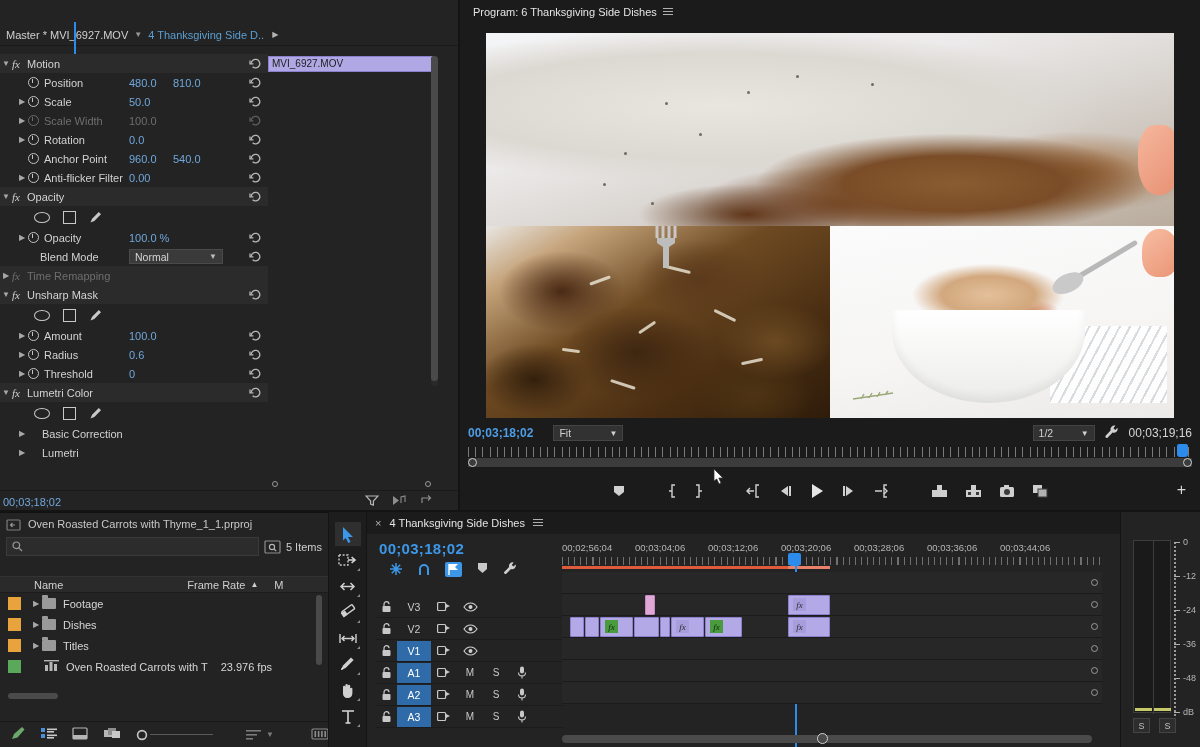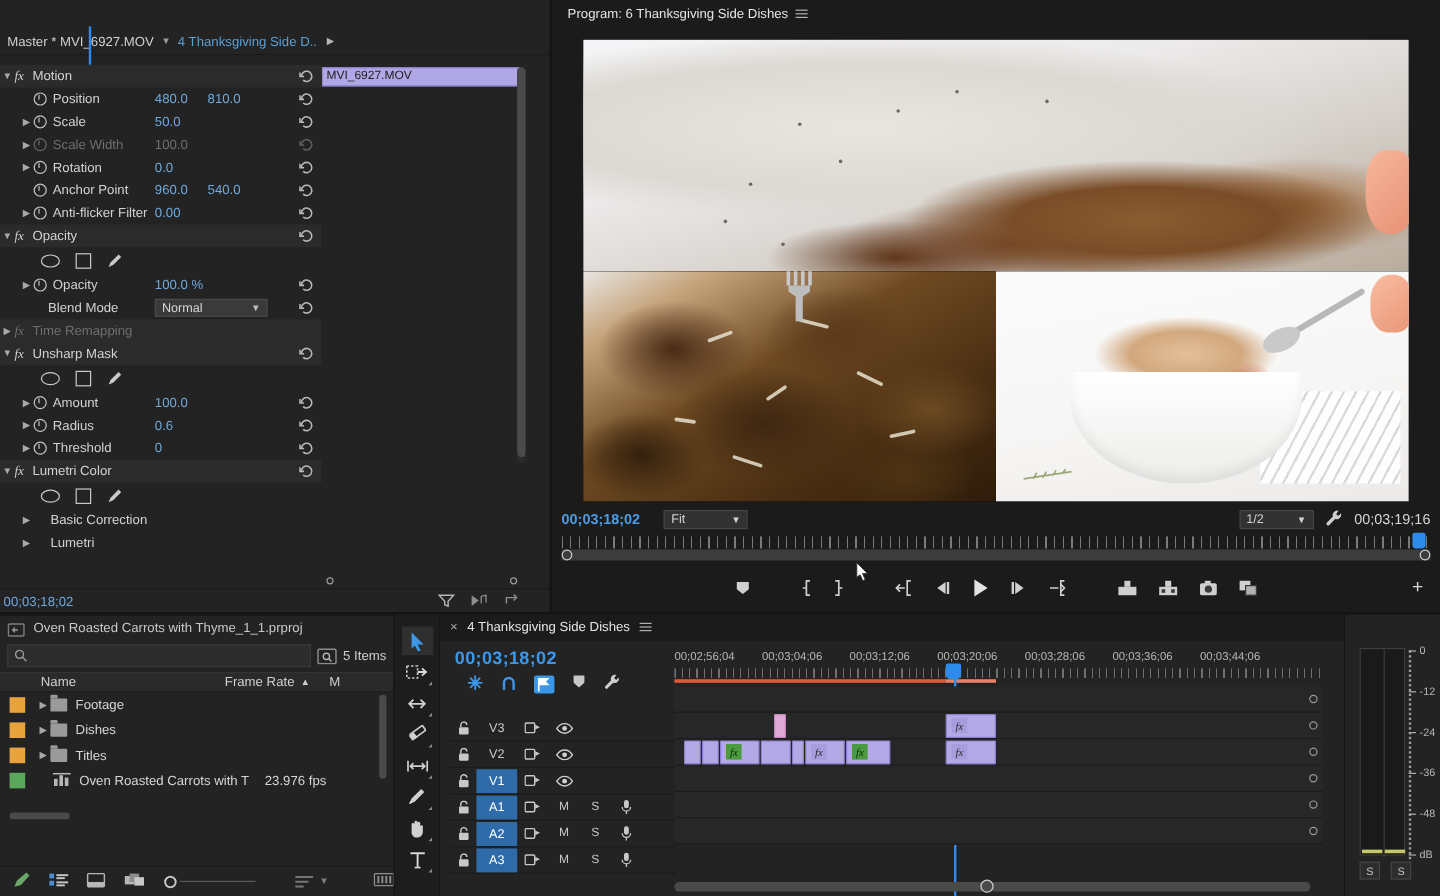--- a/index.html
+++ b/index.html
@@ -252,21 +252,21 @@
   .pj-search {
     margin: 2px 6px 0 6px; height: 19px; display: flex; align-items: center; gap: 5px;
   }
   .pj-input {
     flex: 1; height: 19px; background: #2c2c2c; border: 1px solid #3a3a3a;
     display: flex; align-items: center; padding-left: 5px; gap: 5px;
   }
   .pj-input span { color: #7a7a7a; font-size: 10.5px; }
   .pj-items { font-size: 11px; color: #cfcfcf; white-space: nowrap; }
   .pj-colhdr {
-    margin-top: 4px; height: 17px; background: #2a2a2a; display: flex; align-items: center;
+    margin-top: 20px; height: 17px; background: #2a2a2a; display: flex; align-items: center;
     font-size: 11px; color: #cfcfcf; border-top: 1px solid #333; border-bottom: 1px solid #1c1c1c;
   }
   .pj-list { height: 106px; overflow: hidden; position: relative; }
   .pj-row { height: 21px; display: flex; align-items: center; font-size: 11px; color: #d6d6d6; }
   .swatch { width: 13px; height: 13px; margin-left: 8px; margin-right: 9px; flex: 0 0 13px; }
   .folder-ico { width: 14px; height: 11px; background: #9a9a9a; border-radius: 1px; position: relative; margin-right: 7px; }
   .folder-ico::before { content:""; position:absolute; left:0; top:-3px; width:6px; height:3px; background:#9a9a9a; border-radius:1px 1px 0 0; }
   .pj-scroll-v { position: absolute; right: 6px; top: 2px; width: 6px; height: 70px; background: #4a4a4a; border-radius: 3px; }
   .pj-scroll-h { position: absolute; left: 8px; bottom: 0; width: 50px; height: 6px; background: #4a4a4a; border-radius: 3px; }
   .pj-footer {

